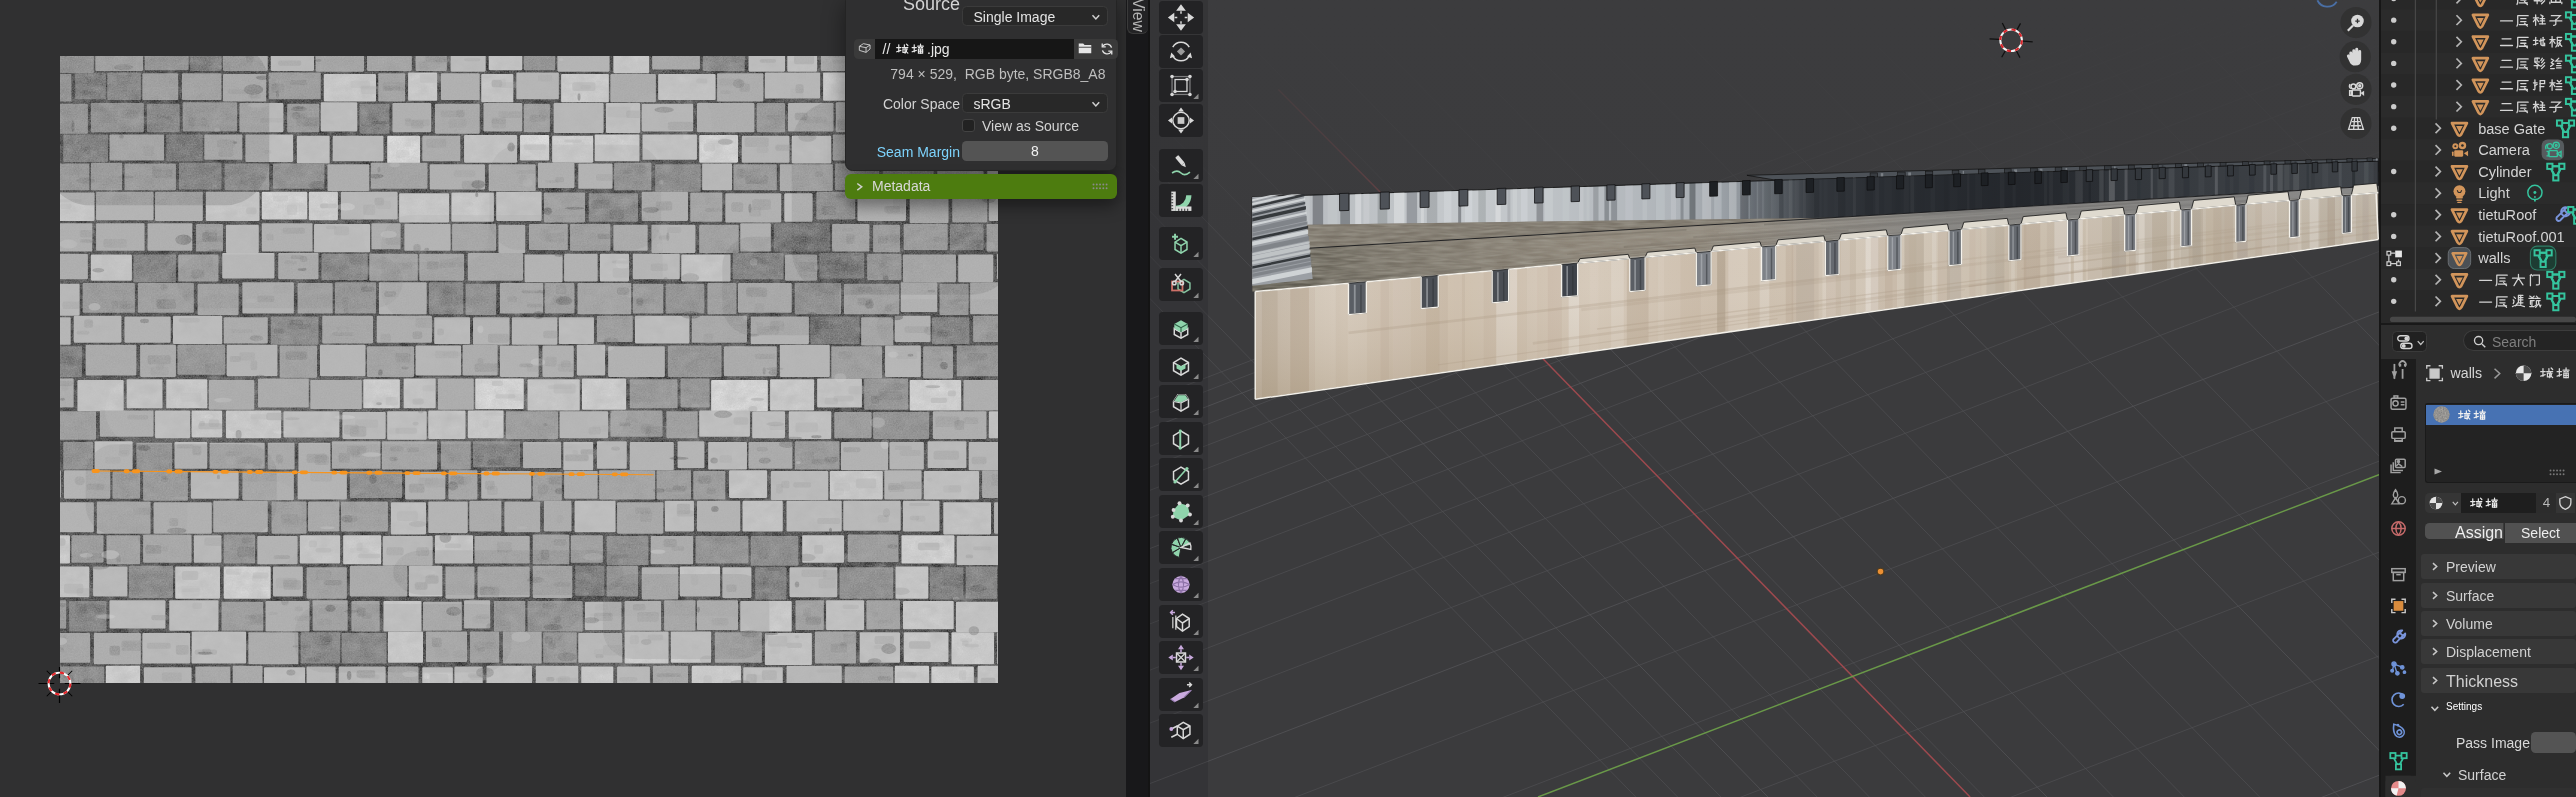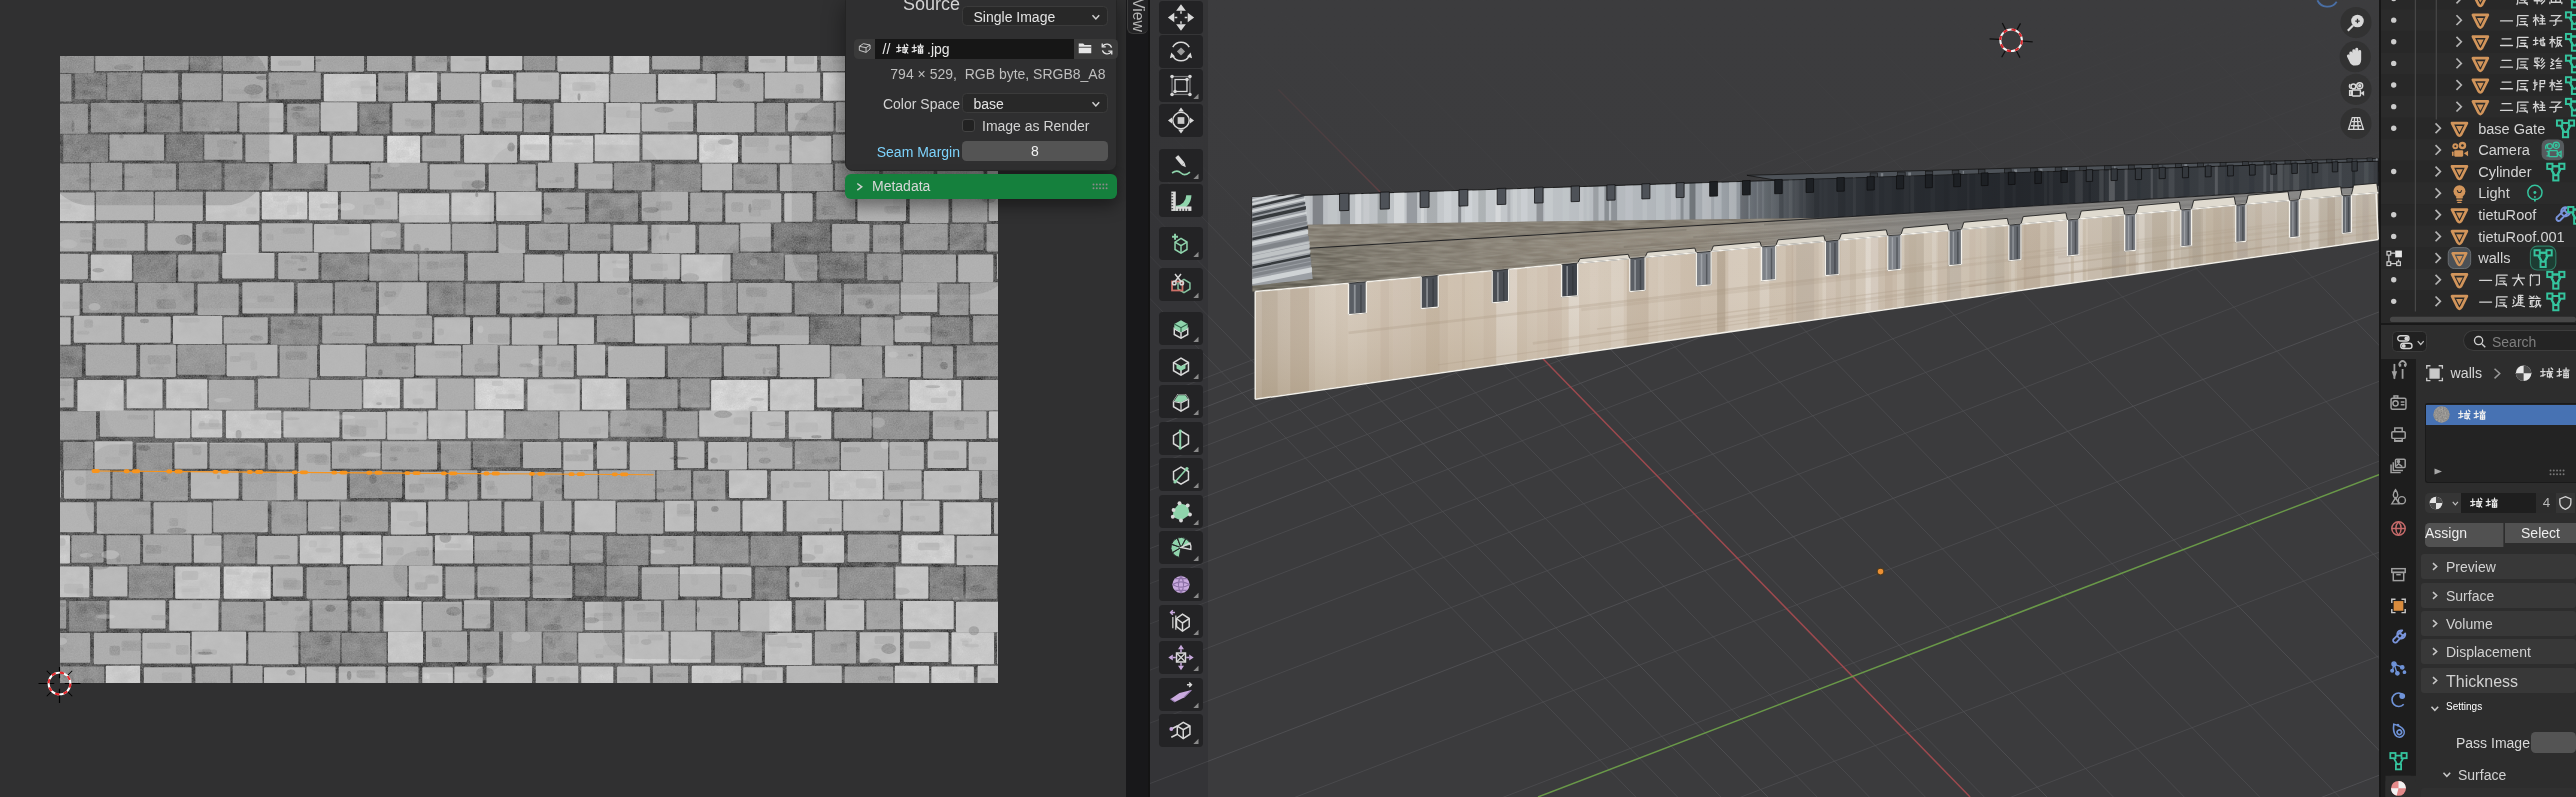--- a/index.html
+++ b/index.html
@@ -1435,31 +1435,31 @@
           <path d="M16.5 8 A7 7 0 0 0 4 6"></path>
           <path d="M3.5 12 A7 7 0 0 0 16 14"></path>
         </g>
         <path d="M3.2 2 V7 H8.2" fill="none" stroke="#e2e2e2" stroke-width="1.9"></path>
         <path d="M16.8 18 V13 H11.8" fill="none" stroke="#e2e2e2" stroke-width="1.9"></path>
       </svg>
     </div>
     <div style="position:absolute;right:10.5px;top:72px;color:#bfbfbf;font-size:14px">794 × 529,&nbsp; RGB byte, SRGB8_A8</div>
     <div style="color:#d3d3d3;font-size:14px;position:absolute;right:156px;top:102px">Color Space</div>
     <div class="abs" style="left:116px;top:99px;width:146px;height:20px;background:#282828;border-radius:4.5px;border:0.7px solid #3b3b3b">
-      <span style="position:absolute;left:10.5px;top:2.2px;color:#e4e4e4;font-size:14px">base</span>
+      <span style="position:absolute;left:10.5px;top:2.2px;color:#e4e4e4;font-size:14px">sRGB</span>
       <svg class="abs" style="right:6px;top:6px" width="9.7" height="8.2" viewBox="0 0 13 11">
         <path d="M2 3 L6.5 8 L11 3" stroke="#d0d0d0" stroke-width="2" fill="none"></path>
       </svg>
     </div>
     <div class="abs" style="left:116px;top:125px;width:13.4px;height:13.4px;background:#222;border:0.7px solid #434343;border-radius:3px"></div>
-    <span class="abs" style="left:136px;top:124px;color:#d3d3d3;font-size:14px">Image as Render</span>
+    <span class="abs" style="left:136px;top:124px;color:#d3d3d3;font-size:14px">View as Source</span>
     <div style="color:#7dd3fc;font-size:14px;position:absolute;right:156px;top:150px">Seam Margin</div>
     <div class="abs" style="left:116px;top:147px;width:146px;height:20px;background:#545454;border-radius:4.5px;text-align:center;color:#f2f2f2;font-size:14px;line-height:20px">8</div>
   </div>
-<div class="abs" style="left:845px;top:174px;width:272px;height:25px;background:#15803d;border-radius:6px;box-shadow:0 7.5px 16.4px rgba(0,0,0,.4)">
+<div class="abs" style="left:845px;top:174px;width:272px;height:25px;background:#4d7c0f;border-radius:6px;box-shadow:0 7.5px 16.4px rgba(0,0,0,.4)">
     <svg class="abs" style="left:9.7px;top:7.5px" width="9" height="9.7" viewBox="0 0 12 13">
       <path d="M3 2 L9 6.5 L3 11" stroke="#cfcfcf" stroke-width="2" fill="none"></path>
     </svg>
     <span class="abs" style="left:27px;top:3.7px;color:#d8d8d8;font-size:14px">Metadata</span>
     <svg class="abs" style="right:9px;top:9px" width="16.4" height="6.7" viewBox="0 0 22 9">
       <circle cx="2.0" cy="2" r="1.3" fill="#8a8a8a"></circle>
       <circle cx="6.4" cy="2" r="1.3" fill="#8a8a8a"></circle>
       <circle cx="10.8" cy="2" r="1.3" fill="#8a8a8a"></circle>
       <circle cx="15.200000000000001" cy="2" r="1.3" fill="#8a8a8a"></circle>
       <circle cx="19.6" cy="2" r="1.3" fill="#8a8a8a"></circle>
@@ -3012,21 +3012,21 @@
           <path d="M14 10 V16"></path>
         </g>
       </svg>
     </div>
     <div class="abs" style="left:155px;top:168px;width:21px;height:20px;background:#2c2c2c;color:#b9b9b9;font-size:13.4px;text-align:center;line-height:20px">4</div>
     <div class="abs" style="left:175px;top:168px;width:19.4px;height:20px;background:#353535">
       <svg class="abs" style="left:3px;top:3px" width="12.7" height="14" viewBox="0 0 17 19">
         <path d="M8.5 1 L16 4 V9 Q16 15 8.5 18 Q1 15 1 9 V4 Z" fill="none" stroke="#d2d2d2" stroke-width="1.8"></path>
       </svg>
     </div>
-    <div class="abs" style="left:44px;top:198px;width:79px;height:24px;background:#515151;border-radius:4.5px 0 0 4.5px;border-right:0.7px solid #3a3a3a;color:#eee;font-size:14px;text-align:left;line-height:20px">Assign</div>
+    <div class="abs" style="left:44px;top:198px;width:79px;height:16px;background:#515151;border-radius:4.5px 0 0 4.5px;border-right:0.7px solid #3a3a3a;color:#eee;font-size:16px;text-align:right;line-height:20px">Assign</div>
     <div class="abs" style="left:124px;top:198px;width:71px;height:20px;background:#515151;color:#eee;font-size:14px;text-align:center;line-height:20px">Select</div>
     <div class="abs" style="left:40px;top:229px;width:155px;height:25px;background:#383838;border-radius:3px">
       <svg class="abs" style="left:9px;top:8.2px" width="9.7" height="9" viewBox="0 0 13 12">
         <path d="M4 1.5 L9 6 L4 10.5" stroke="#c8c8c8" stroke-width="2" fill="none"></path>
       </svg>
       <span class="abs" style="left:25px;top:4.5px;color:#d2d2d2;font-size:14px">Preview</span>
     </div>
     <div class="abs" style="left:40px;top:258px;width:155px;height:25px;background:#383838;border-radius:3px">
       <svg class="abs" style="left:9px;top:8.2px" width="9.7" height="9" viewBox="0 0 13 12">
         <path d="M4 1.5 L9 6 L4 10.5" stroke="#c8c8c8" stroke-width="2" fill="none"></path>

